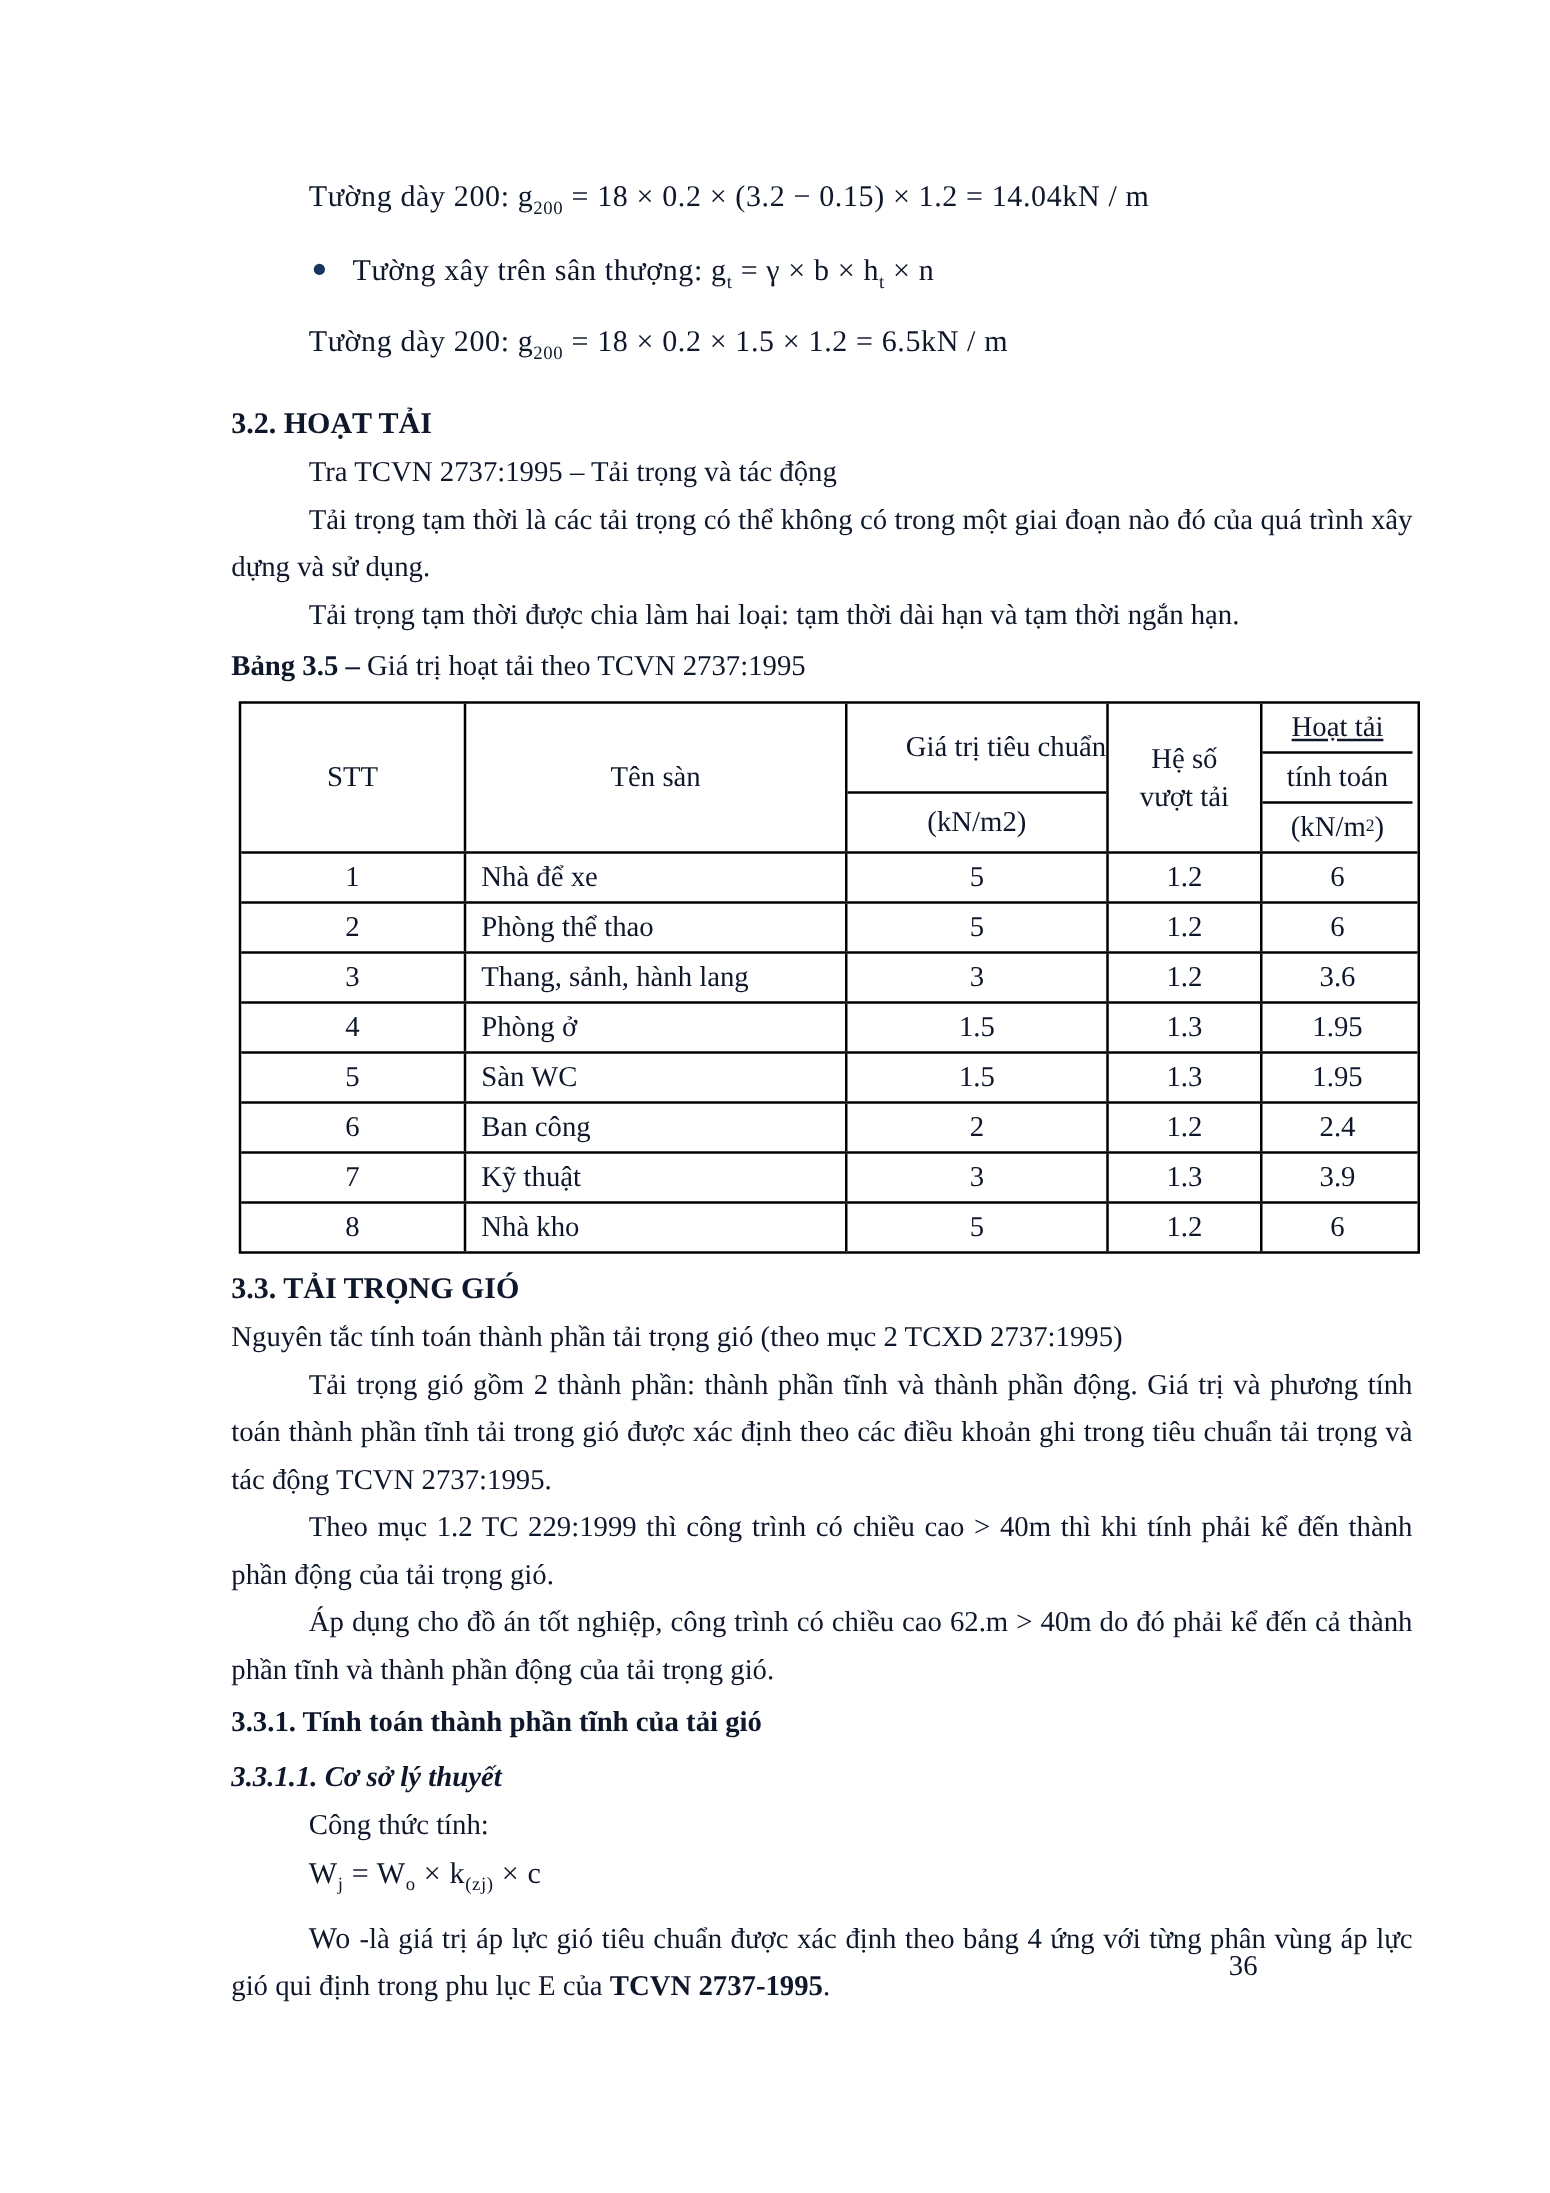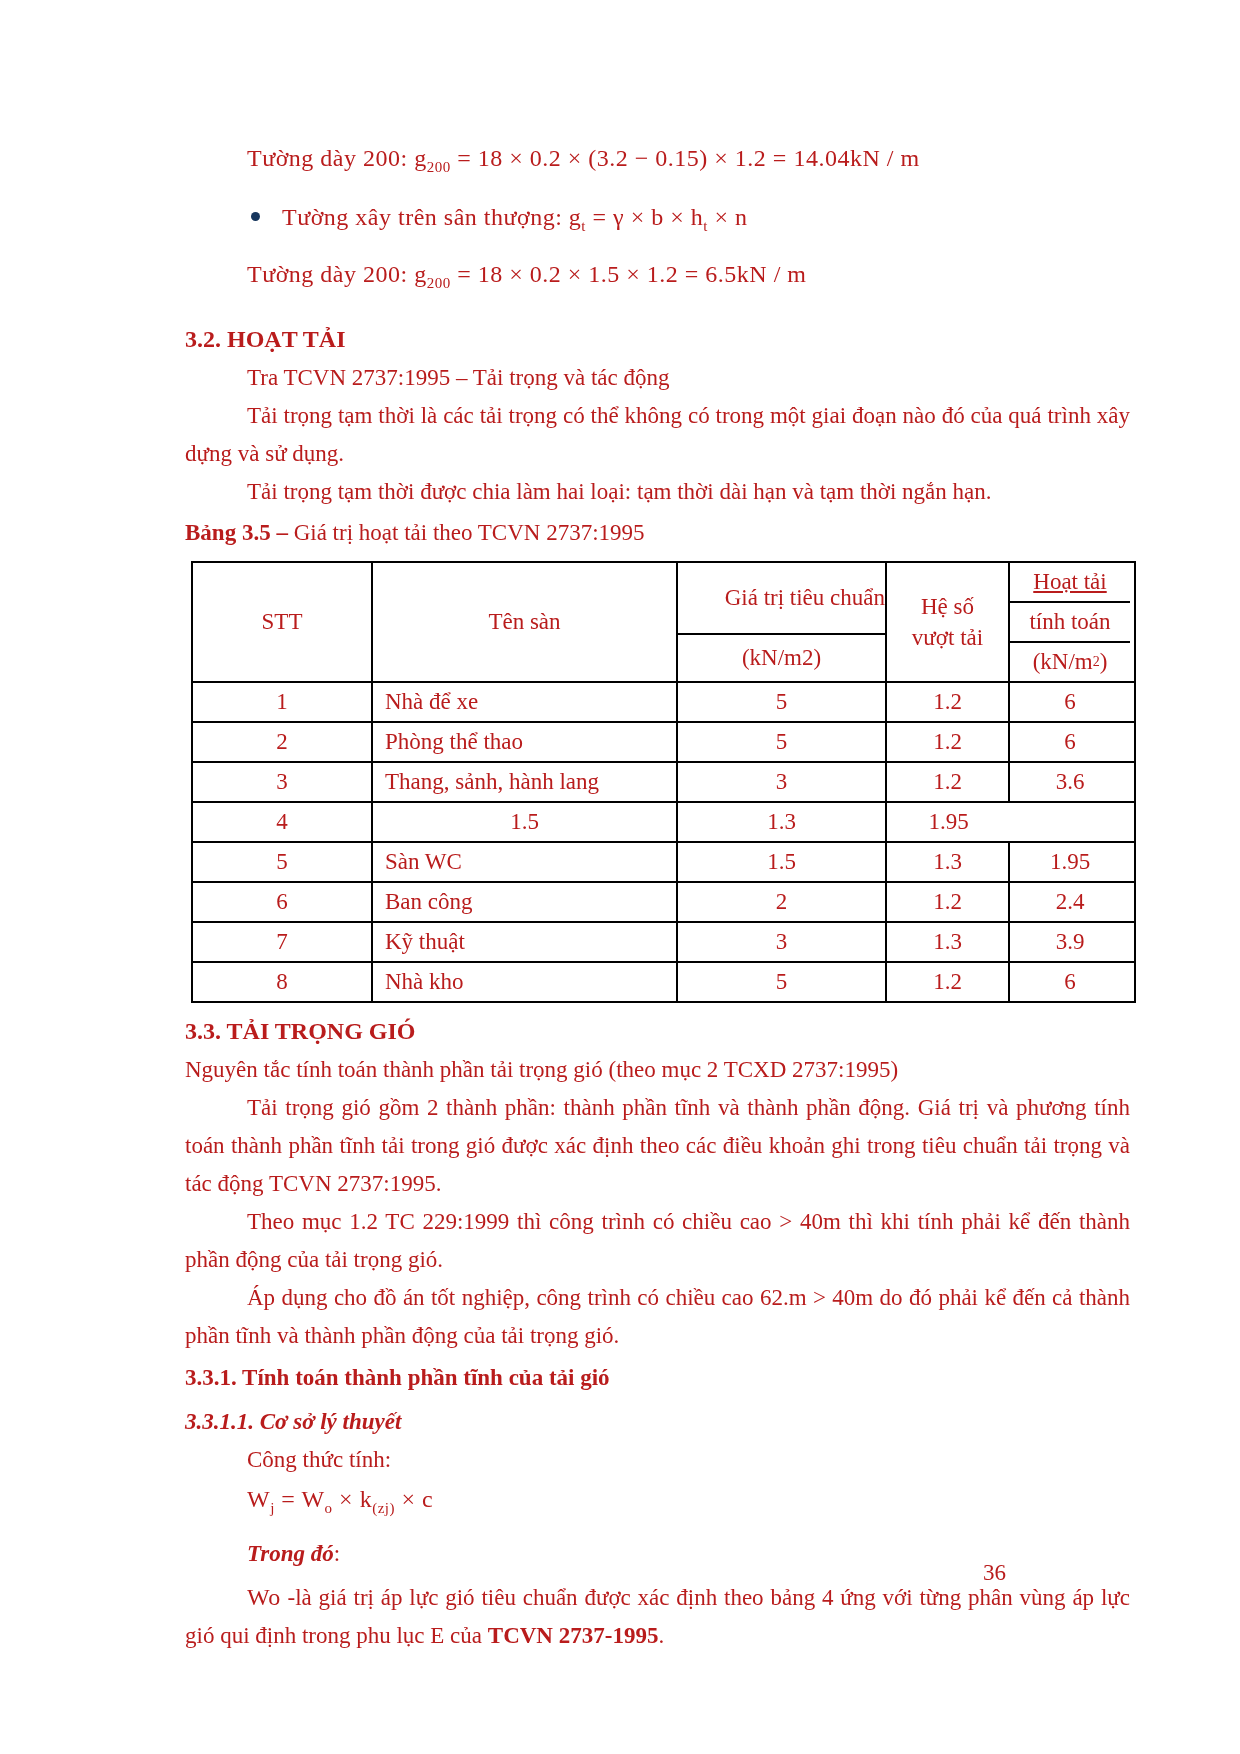--- a/index.html
+++ b/index.html
@@ -2,21 +2,21 @@
 <html><head>
 <meta charset="utf-8">
 <style>
   * { margin: 0; padding: 0; box-sizing: content-box; }
   html, body { background: #ffffff; }
   .page {
     position: relative;
     width: 1240px;
     height: 1754px;
     background: #ffffff;
-    color: #b91c1c;
+    color: #0f172a;
     font-family: "Liberation Serif", "DejaVu Serif", serif;
     font-size: 23px;
     overflow: hidden;
   }
   .content {
     position: absolute;
     left: 185px;
     top: 138px;
     width: 945px;
   }
@@ -159,20 +159,21 @@
       </div>
       <div class="t-grid t-row">
         <div class="tc">3</div>
         <div class="tc tc-name">Thang, sảnh, hành lang</div>
         <div class="tc">3</div>
         <div class="tc">1.2</div>
         <div class="tc">3.6</div>
       </div>
       <div class="t-grid t-row">
         <div class="tc">4</div>
+        <div class="tc tc-name">Phòng ở</div>
         <div class="tc">1.5</div>
         <div class="tc">1.3</div>
         <div class="tc">1.95</div>
       </div>
       <div class="t-grid t-row">
         <div class="tc">5</div>
         <div class="tc tc-name">Sàn WC</div>
         <div class="tc">1.5</div>
         <div class="tc">1.3</div>
         <div class="tc">1.95</div>
@@ -208,23 +209,20 @@
 
     <div class="h-sub">3.3.1. Tính toán thành phần tĩnh của tải gió</div>
     <div class="h-sub-i">3.3.1.1. Cơ sở lý thuyết</div>
 
     <p class="body indent">Công thức tính:</p>
 
     <div class="line indent formula">
       <span>W</span><span class="sub">j</span><span> = </span><span>W</span><span class="sub">o</span><span> × </span><span>k</span><span class="sub">(zj)</span><span> × c</span>
     </div>
 
-    <div class="line indent" style="margin-top:6px;">
-      <span class="bi">Trong đó</span><span>:</span>
-    </div>
 
     <p class="body just" style="margin-top:4px;">
       <span style="display:inline-block; width:62px;"></span><span class="formula">W</span><span class="formula sub">o</span><span> -là giá trị áp lực gió tiêu chuẩn được xác định theo bảng 4 ứng với từng phân vùng áp lực gió qui định trong phu lục E  của </span><span class="bold">TCVN 2737-1995</span><span>.</span>
     </p>
 
   </div>
 
   <div class="page-number">36</div>
 </div>
 

